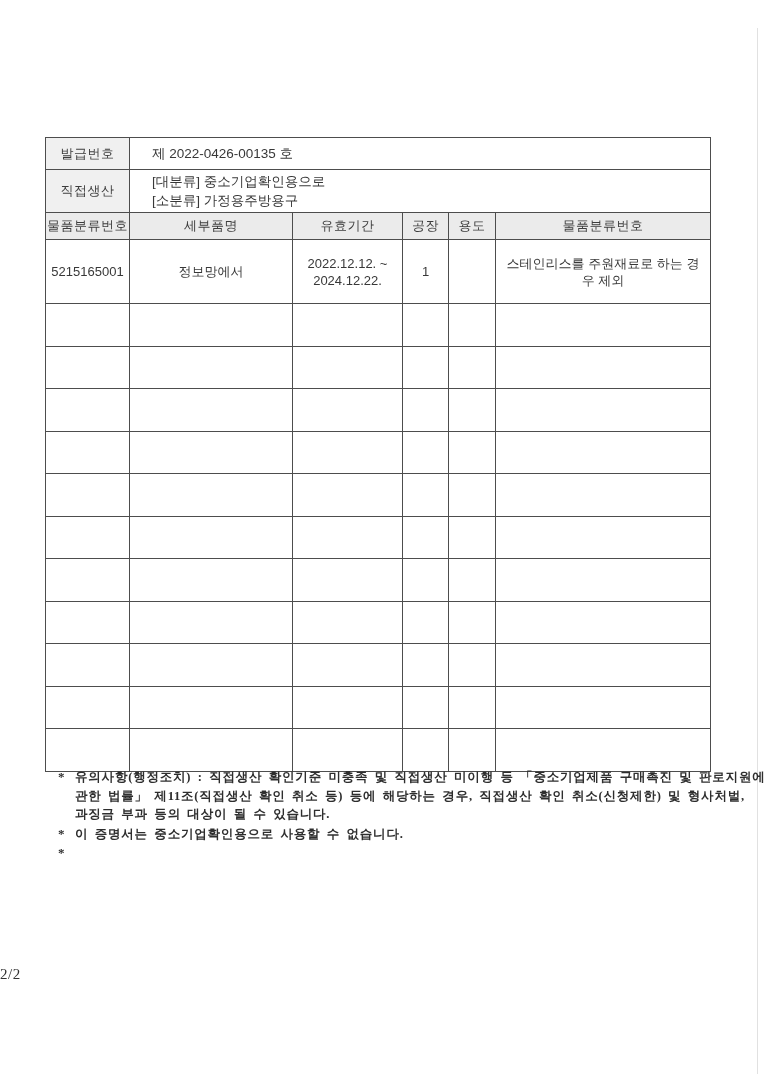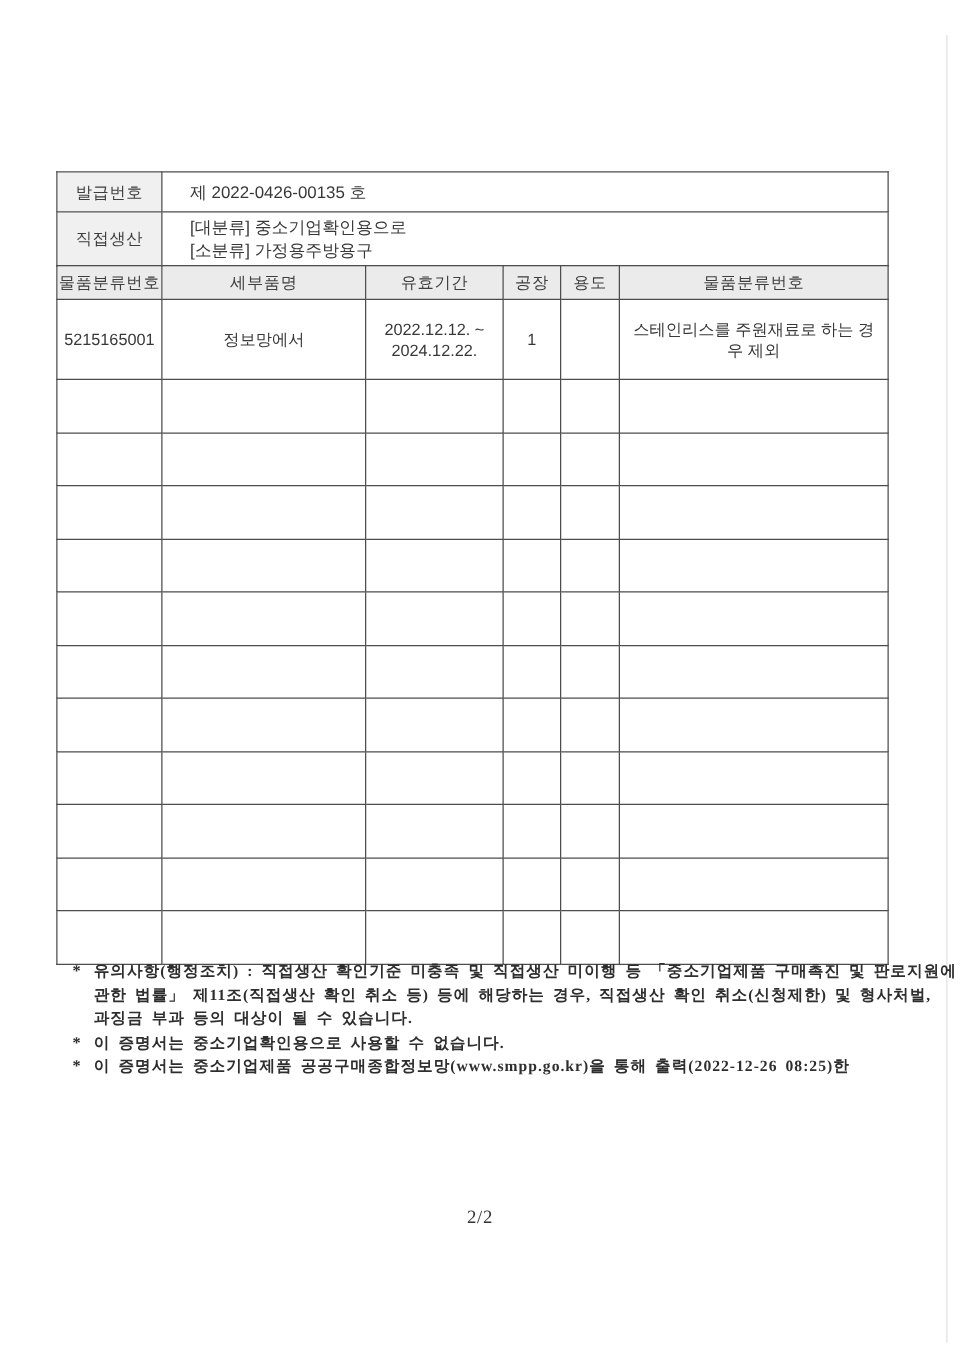--- a/index.html
+++ b/index.html
@@ -98,21 +98,20 @@
     letter-spacing: 0.8px;
     word-spacing: 2.5px;
     white-space: nowrap;
   }
 
   
   .page-number {
     position: absolute;
     left: 0; top: 966px;
     width: 768px;
-    text-align: center;
     font-family: "Liberation Serif", serif;
     font-size: 15px;
     color: #333333;
     letter-spacing: 0.5px;
   }
 </style>
 </head>
 <body>
 
 <div class="scan-edge"></div>
@@ -263,17 +262,16 @@
     <div class="footnote-line">유의사항(행정조치) :  직접생산 확인기준 미충족 및 직접생산 미이행 등 「중소기업제품 구매촉진 및 판로지원에</div>
     <div class="footnote-line">관한 법률」 제11조(직접생산 확인 취소 등) 등에 해당하는 경우, 직접생산 확인 취소(신청제한) 및 형사처벌,</div>
     <div class="footnote-line">과징금 부과 등의 대상이 될 수 있습니다.</div>
   </div>
   <div class="footnote">
     <span class="footnote-marker">*</span>
     <div class="footnote-line">이 증명서는 중소기업확인용으로 사용할 수 없습니다.</div>
   </div>
   <div class="footnote">
     <span class="footnote-marker">*</span>
-    <div class="footnote-line">이 증명서는 중소기업제품 공공구매종합정보망(www.smpp.go.kr)을 통해 출력(2022-12-26 08:25)한</div>
   </div>
 </div>
 
 <div class="page-number">2/2</div>
 
 </body></html>

